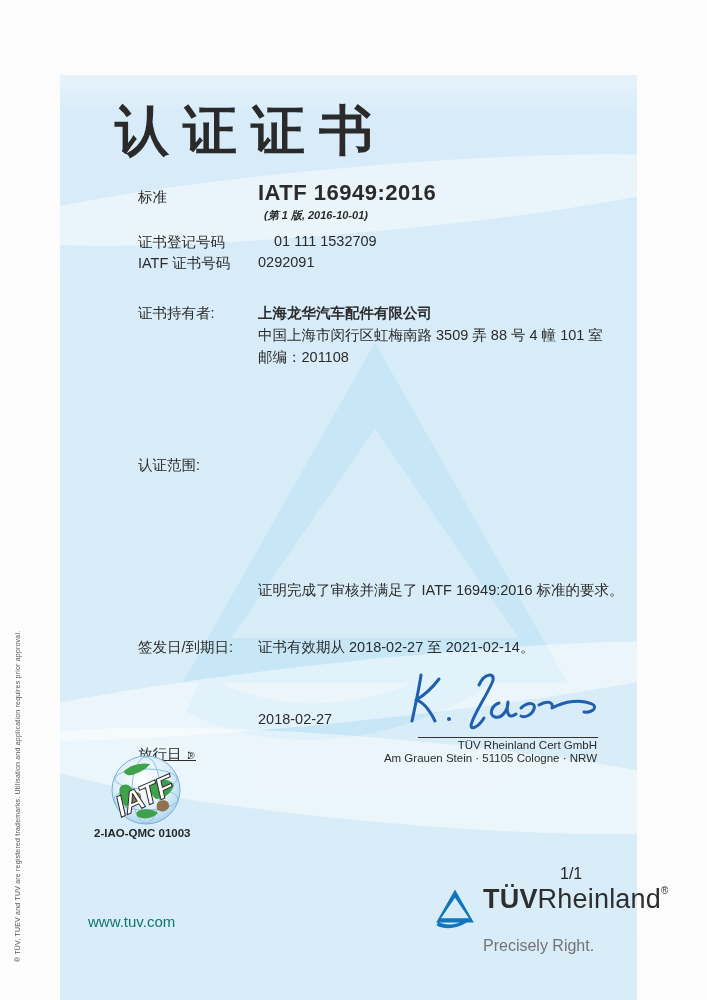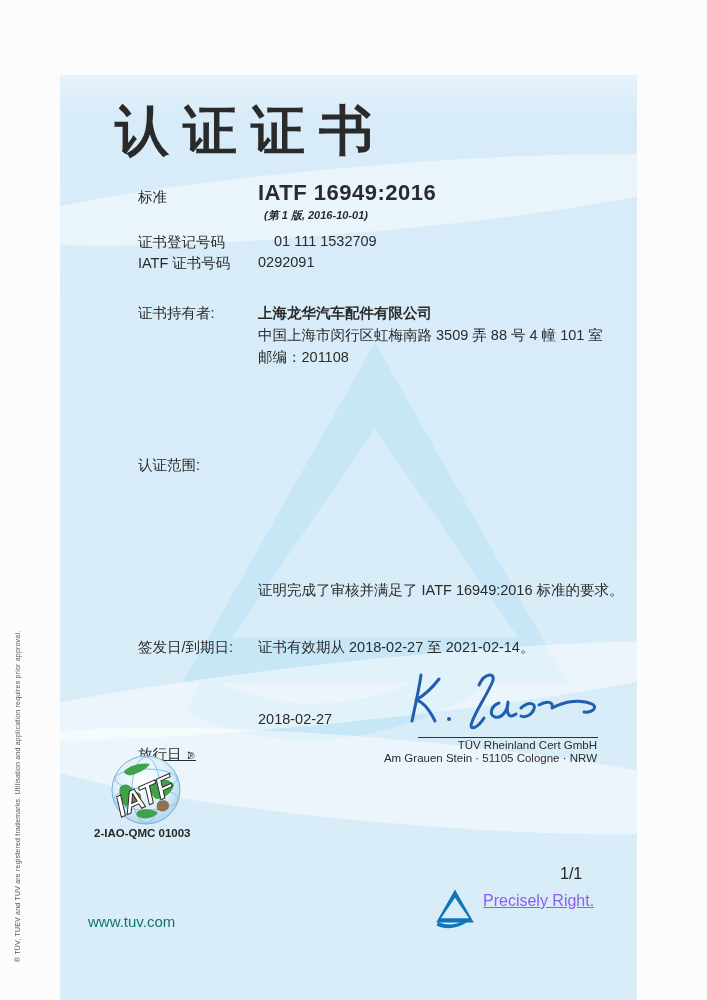--- a/index.html
+++ b/index.html
@@ -41,21 +41,21 @@
     position:absolute;left:14px;top:962px;transform:rotate(-90deg);
     transform-origin:0 0;white-space:nowrap;font-size:7px;color:#555;letter-spacing:.2px;
   }
   .footer-site{position:absolute;left:88px;top:913px;font-size:15px;color:#0f766e;}
   .brand{position:absolute;left:435px;top:886px;display:flex;align-items:flex-start;}
   .brand-icon{width:40px;height:42px;color:#1076bc;margin-right:8px;margin-top:2px;}
   .brand-text{line-height:1;}
   .brand-line{font-size:27px;color:#2e2e2e;letter-spacing:.2px;}
   .brand-line .tuv{font-weight:700;}
   .brand-line sup{font-size:10px;vertical-align:14px;}
-  .tagline{font-size:16px;color:#8b5cf6;margin-top:7px;text-decoration:underline;}
+  .tagline{font-size:16px;color:#737373;margin-top:25px;}
 
   .globe-svg text{font-family:"Liberation Sans",sans-serif;}
 </style>
 </head>
 <body>
 
 <svg width="0" height="0" style="position:absolute">
   <defs>
     <g id="tuv-mark">
       <path fill="currentColor" fill-rule="evenodd" d="M50 3 L97 86 L3 86 Z M50 24 L85 75 L15 75 Z"></path>
@@ -147,17 +147,18 @@
 
   <div class="side-note">® TÜV, TUEV and TUV are registered trademarks. Utilisation and application requires prior approval.</div>
 
   <div class="footer-site">www.tuv.com</div>
 
   <div class="brand">
     <svg class="brand-icon" viewBox="0 0 100 104">
         <use href="#tuv-mark"></use>
       </svg>
     <div class="brand-text">
+      <div class="brand-line"><span class="tuv">TÜV</span><span>Rheinland</span><sup>®</sup></div>
       <div class="tagline">Precisely Right.</div>
     </div>
   </div>
 
 </div>
 
 </body></html>

